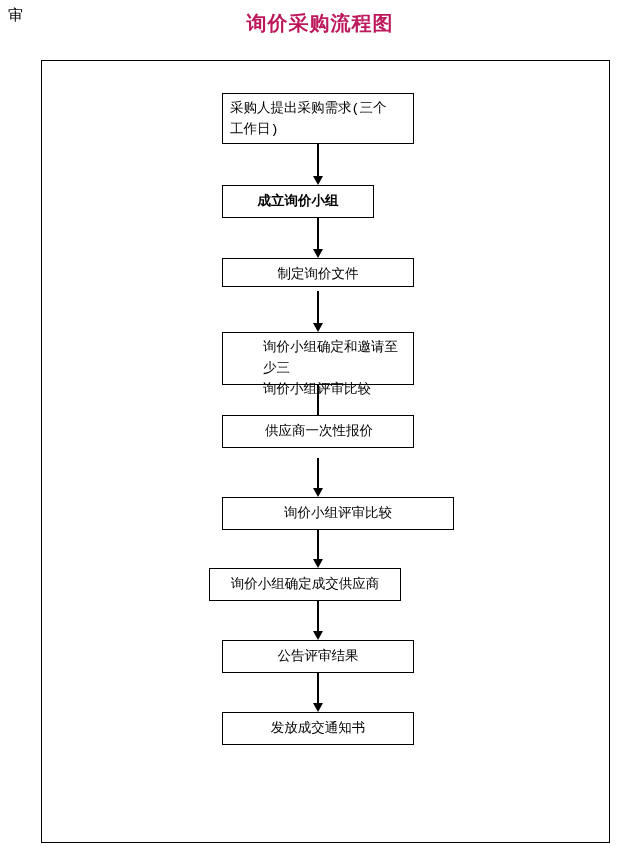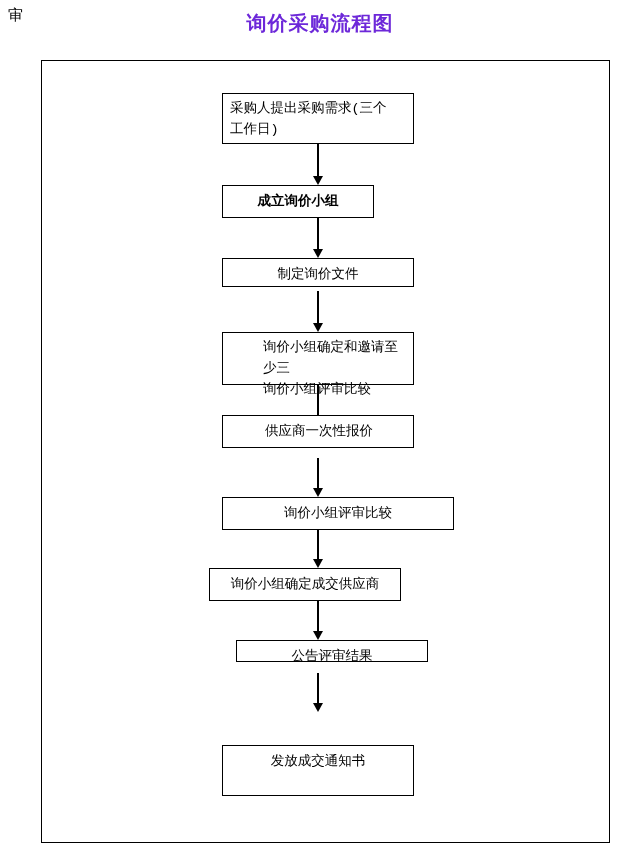--- a/index.html
+++ b/index.html
@@ -29,21 +29,21 @@
 
   #page-title {
     position: absolute;
     left: 0;
     top: 11px;
     width: 640px;
     text-align: center;
     font-size: 20px;
     line-height: 24px;
     font-weight: bold;
-    color: #6d28d9;
+    color: #be185d;
     letter-spacing: 1px;
   }
 
   #outer-frame {
     position: absolute;
     left: 41px;
     top: 60px;
     width: 569px;
     height: 783px;
     border: 1.6px solid #000000;
@@ -121,19 +121,19 @@
     <div class="flow-box left" style="left: 222px; top: 332px; width: 192px; height: 53px; padding-left: 40px;"><span class="box-text">询价小组确定和邀请至少三</span><br><span class="box-text">询价小组评审比较</span></div>
     <div class="flow-box center" style="left: 222px; top: 415px; width: 192px; height: 33px; padding-left: 9px;">
       <span class="box-text">供应商一次性报价</span>
     </div>
     <div class="flow-box center" style="left: 222px; top: 497px; width: 232px; height: 33px;">
       <span class="box-text">询价小组评审比较</span>
     </div>
     <div class="flow-box center" style="left: 209px; top: 568px; width: 192px; height: 33px;">
       <span class="box-text">询价小组确定成交供应商</span>
     </div>
-    <div class="flow-box center" style="left: 236px; top: 640px; width: 192px; height: 22px; text-align: center;">
+    <div class="flow-box center" style="left: 222px; top: 640px; width: 192px; height: 33px; text-align: center;">
       <span class="box-text">公告评审结果</span>
     </div>
-    <div class="flow-box center" style="left: 222px; top: 712px; width: 192px; height: 51px; margin-top: 33px;">
+    <div class="flow-box center" style="left: 222px; top: 712px; width: 192px; height: 33px;">
       <span class="box-text">发放成交通知书</span>
     </div>
   </div>
 
 </body></html>

